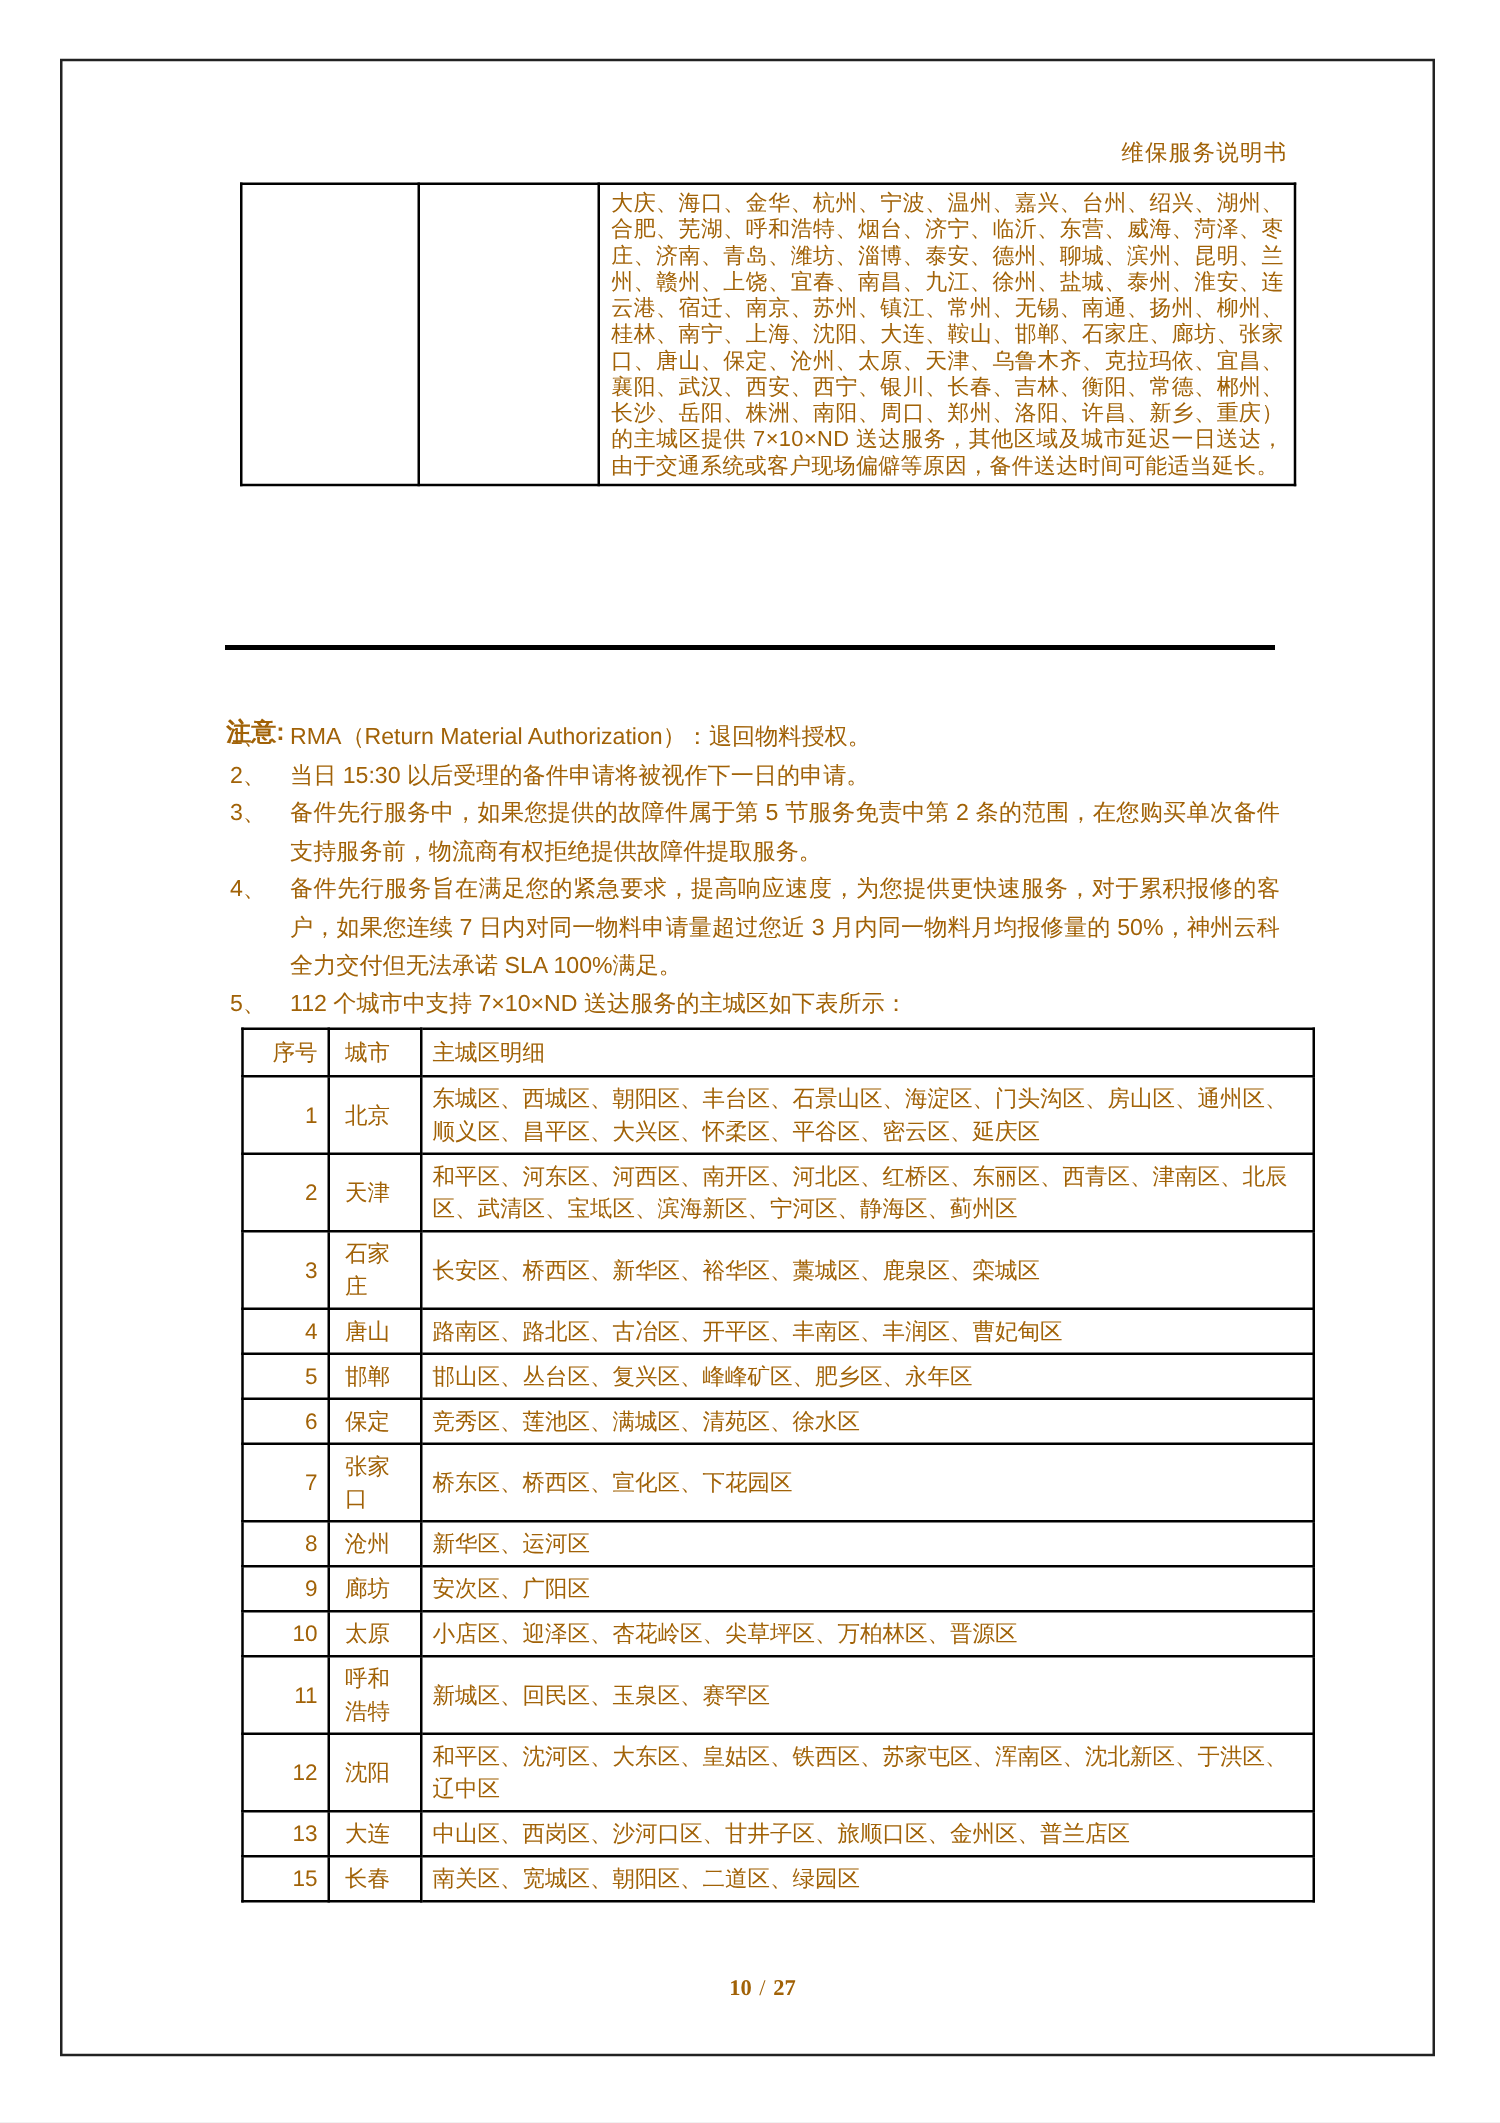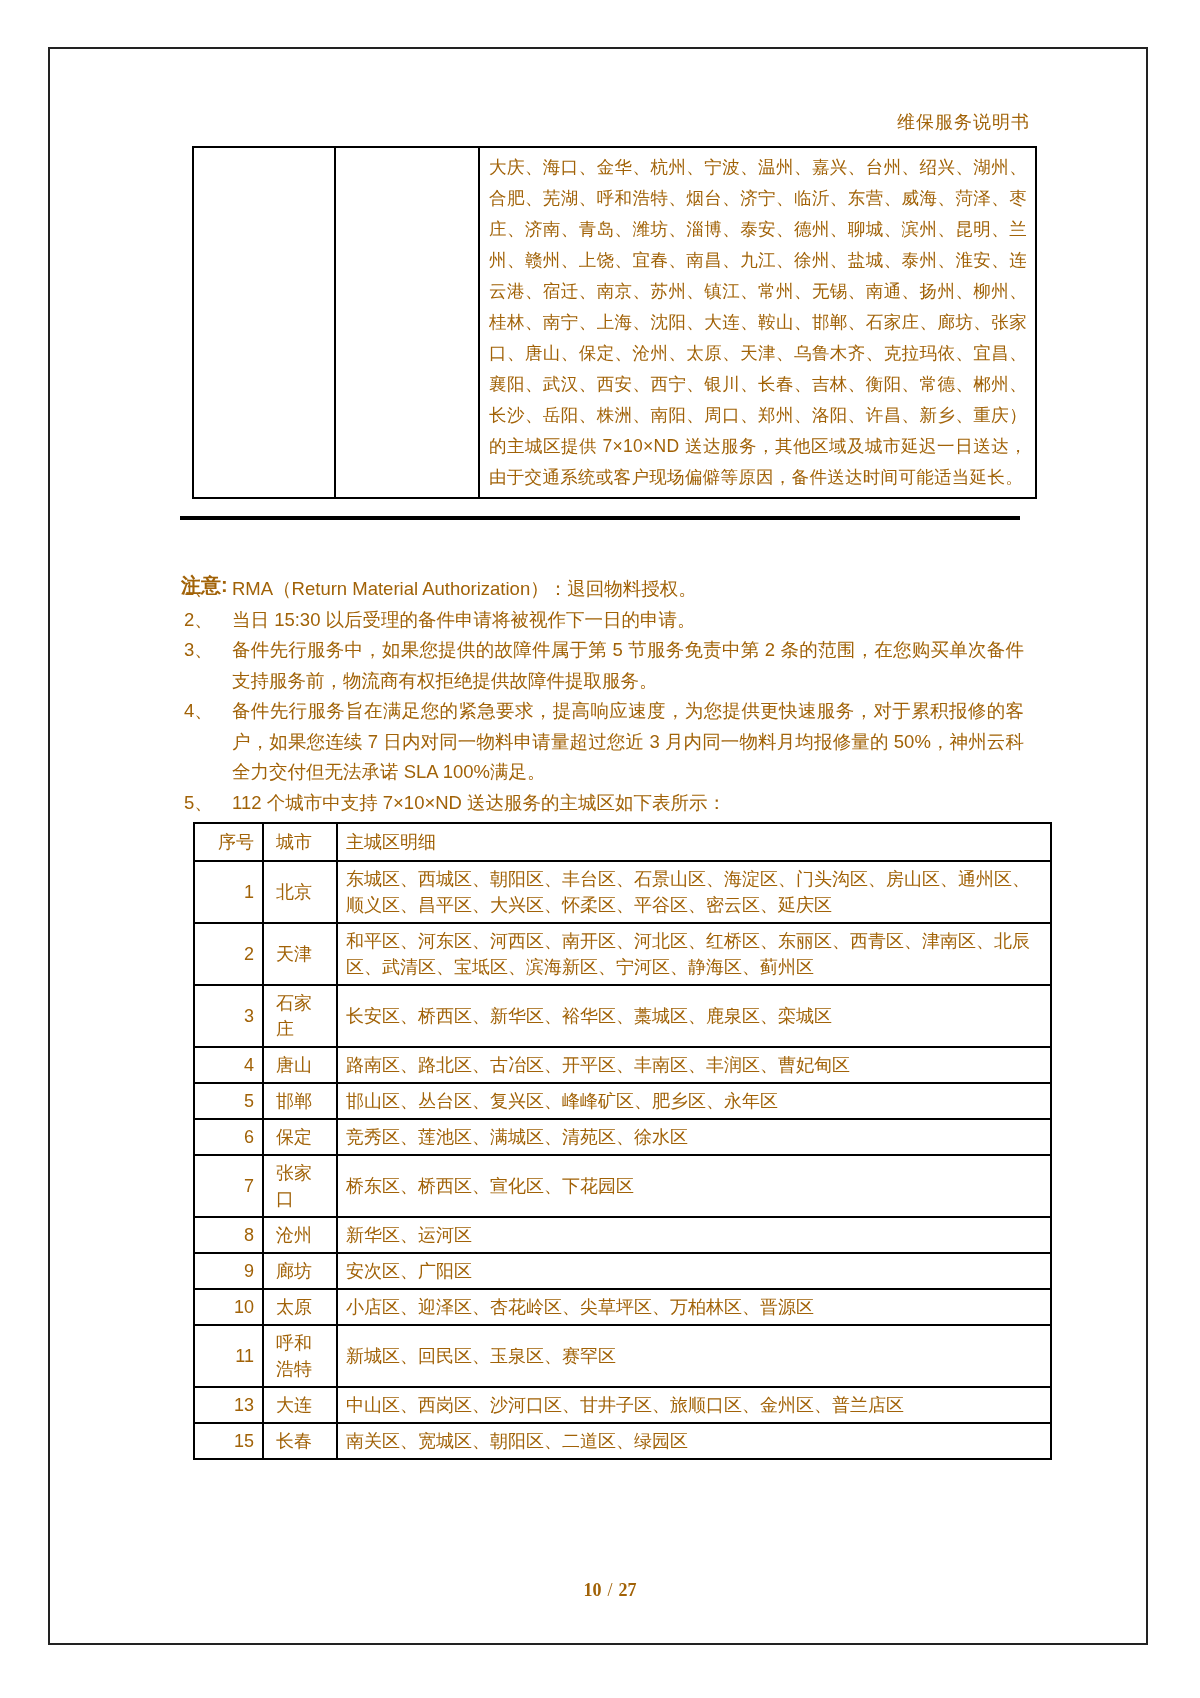--- a/index.html
+++ b/index.html
@@ -14,21 +14,21 @@
   .doc-title{
     position:absolute;top:110px;left:0;width:1030px;text-align:right;
     font-family:"Liberation Serif",serif;font-size:18px;letter-spacing:1px;
   }
   
   table{border-collapse:collapse;table-layout:fixed;}
   td,th{border:2px solid #000;box-sizing:border-box;}
   .cont-table{position:absolute;left:192px;top:146px;width:843px;}
   .cont-table td{vertical-align:top;}
   .cont-table .detail-cell{
-    font-size:17.5px;line-height:31px;text-align:justify;padding:4px 8px 4px 9px;
+    font-size:17.5px;line-height:21px;text-align:justify;padding:4px 8px 4px 9px;
     letter-spacing:0.3px;
   }
   
   .divider-thick{position:absolute;left:180px;top:516px;width:840px;height:4px;background:#000;}
   
   .notice-heading{position:absolute;left:181px;top:572px;font-size:20px;font-weight:bold;}
   .notes-list{position:absolute;left:184px;top:574px;width:840px;font-size:18.5px;line-height:30.5px;}
   .note-item{display:flex;}
   .note-num{flex:0 0 48px;}
   .note-text{flex:1;text-align:justify;}
@@ -160,20 +160,25 @@
       <td class="td-no">10</td>
       <td class="td-city">太原</td>
       <td class="td-districts">小店区、迎泽区、杏花岭区、尖草坪区、万柏林区、晋源区</td>
     </tr>
     <tr>
       <td class="td-no">11</td>
       <td class="td-city">呼和浩特</td>
       <td class="td-districts">新城区、回民区、玉泉区、赛罕区</td>
     </tr>
     <tr>
+      <td class="td-no">12</td>
+      <td class="td-city">沈阳</td>
+      <td class="td-districts">和平区、沈河区、大东区、皇姑区、铁西区、苏家屯区、浑南区、沈北新区、于洪区、辽中区</td>
+    </tr>
+    <tr>
       <td class="td-no">13</td>
       <td class="td-city">大连</td>
       <td class="td-districts">中山区、西岗区、沙河口区、甘井子区、旅顺口区、金州区、普兰店区</td>
     </tr>
     <tr>
       <td class="td-no">15</td>
       <td class="td-city">长春</td>
       <td class="td-districts">南关区、宽城区、朝阳区、二道区、绿园区</td>
     </tr>
   </tbody>

